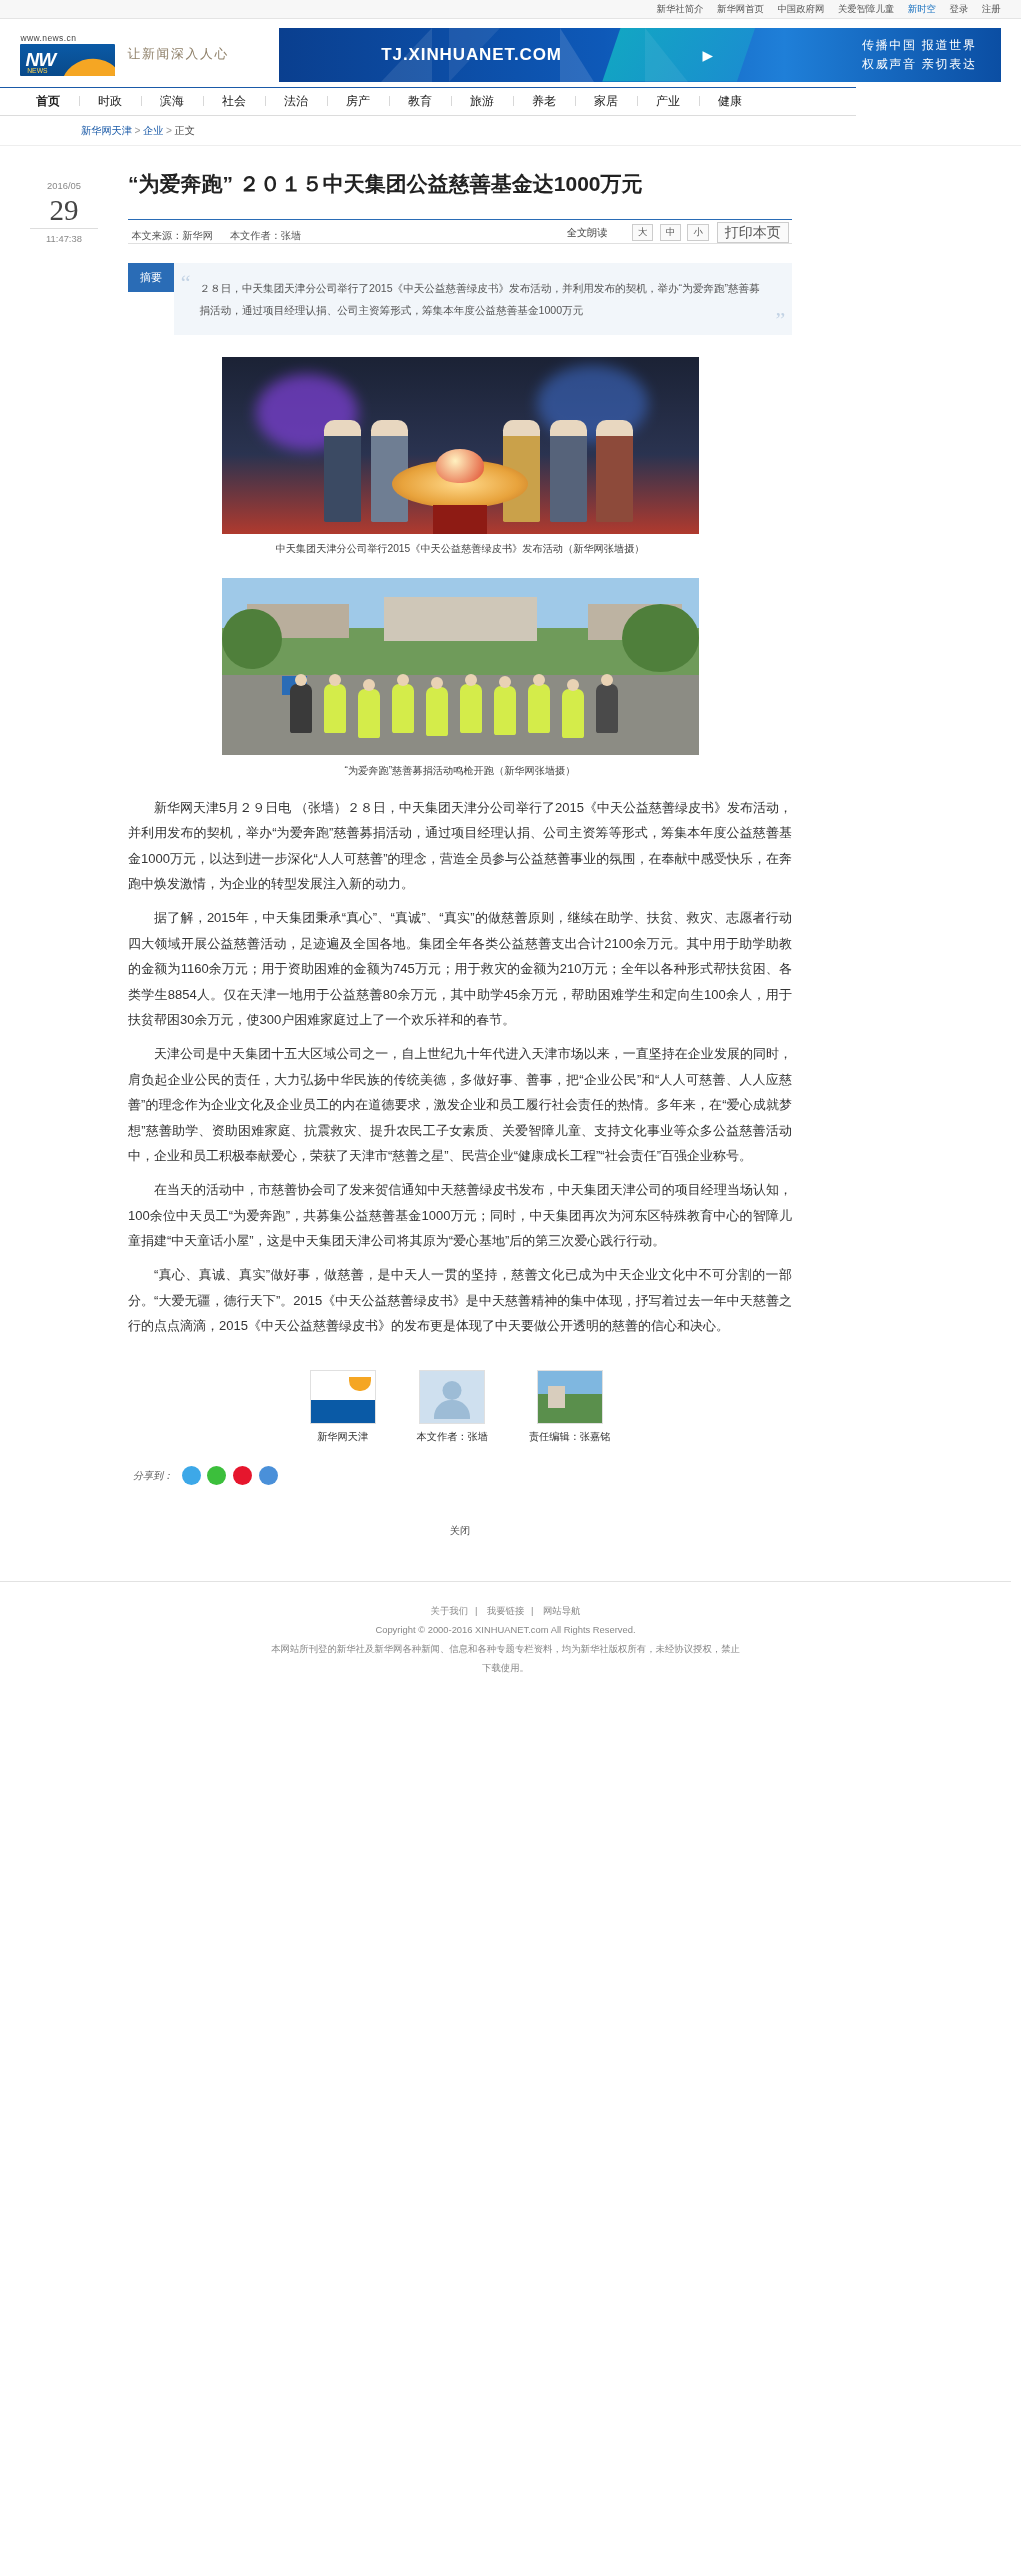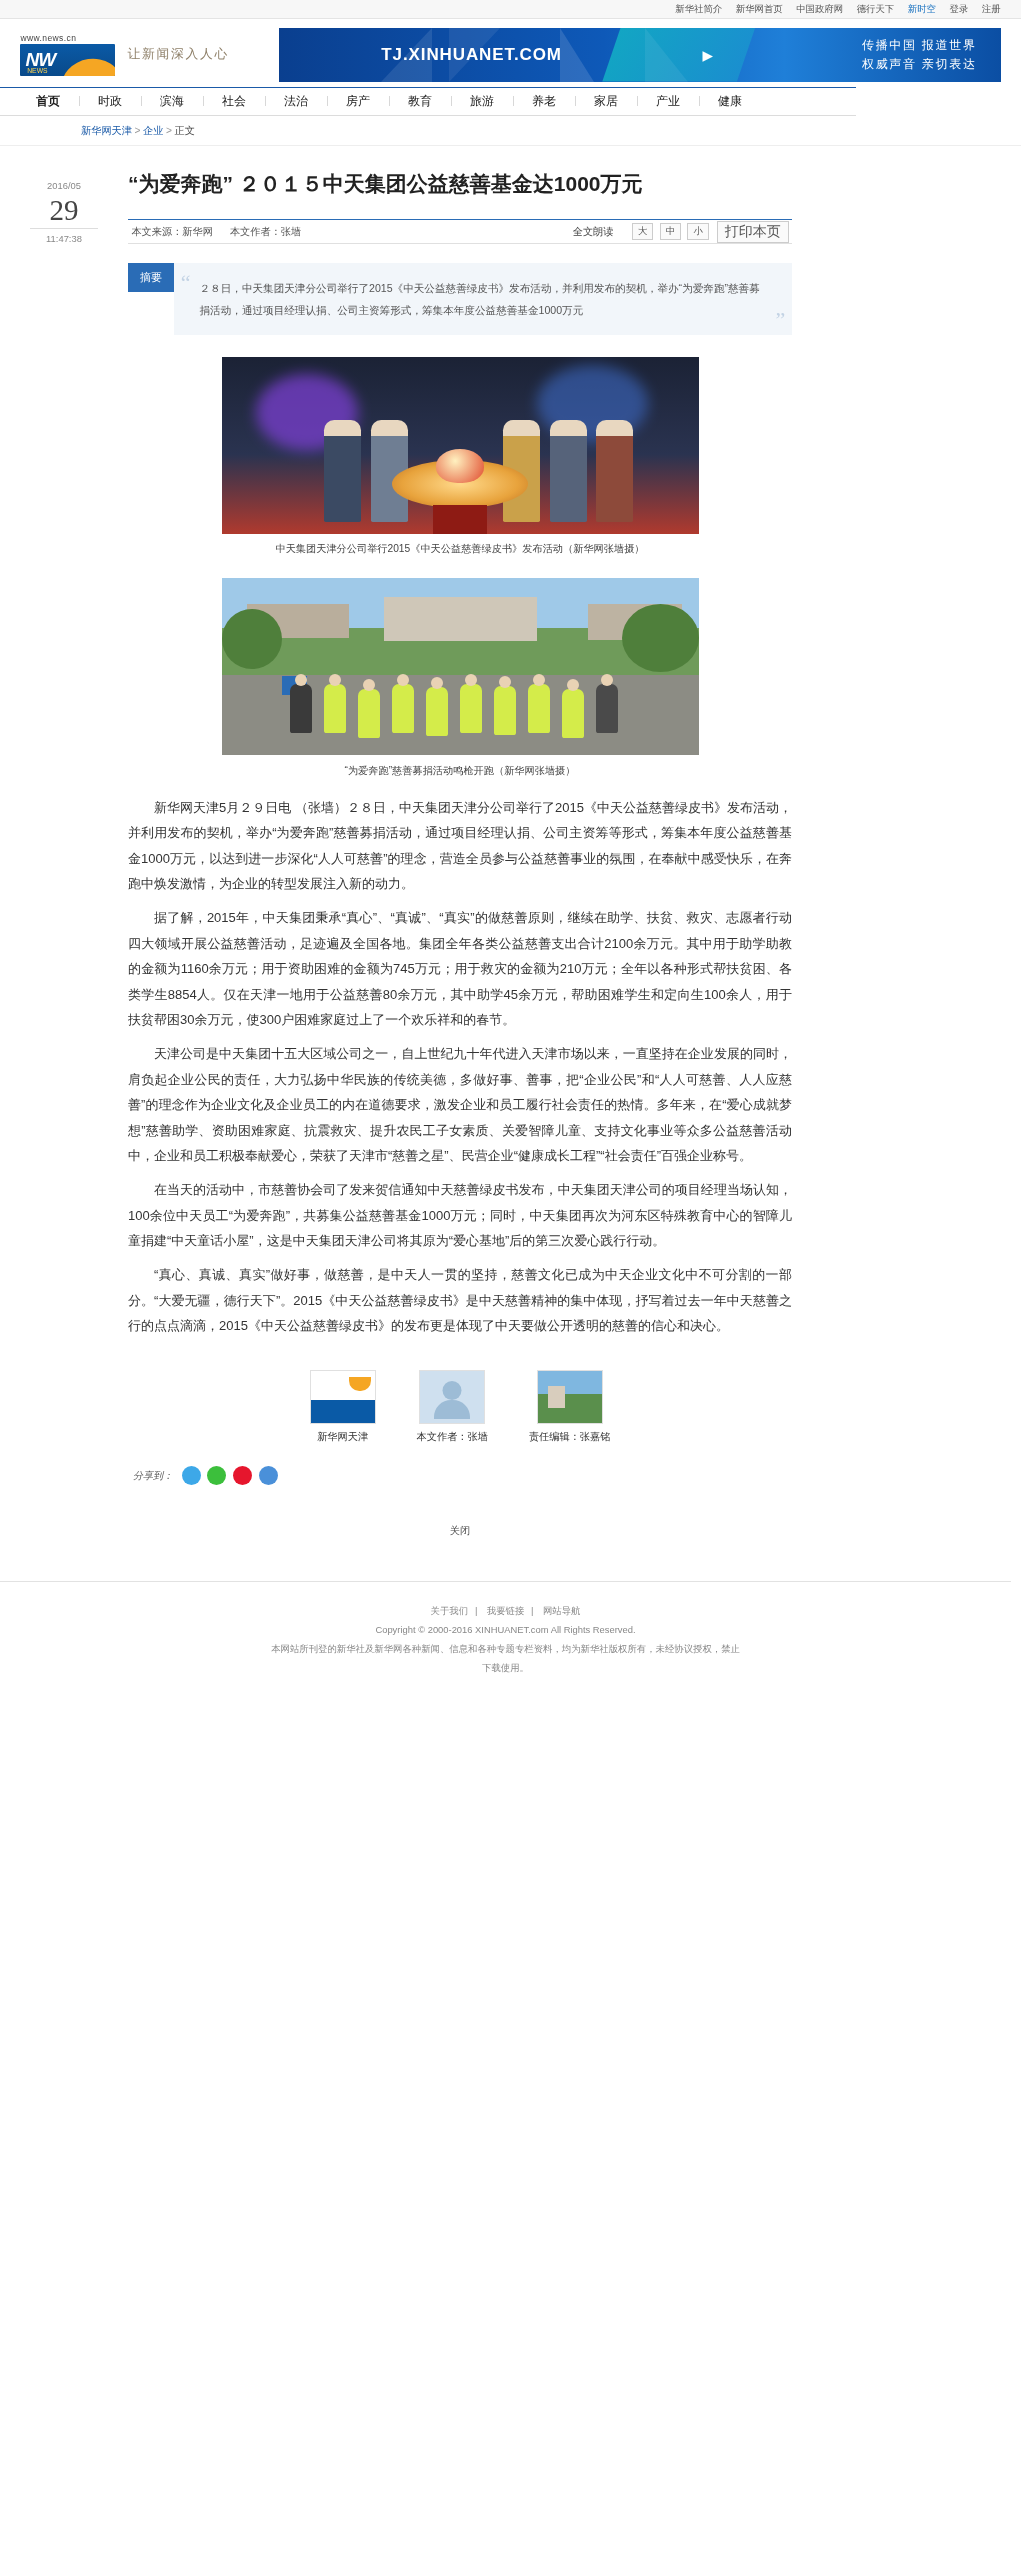--- a/index.html
+++ b/index.html
@@ -162,28 +162,28 @@
     color:#222;
     font-weight:bold;
     margin:0 0 19px 0;
     font-family:"Liberation Sans", sans-serif;
   }
   .meta {
     border-top:1.7px solid #2a6cb6;
     border-bottom:0.9px solid #e0e0e0;
     height:25.5px;
     display:flex;
-    align-items:center;
+    align-items:flex-end;
     font-size:10.2px;
     color:#555;
     padding:0 3.4px;
   }
   .meta .src { margin-right:17px; }
   .meta .tools { margin-left:auto; display:flex; align-items:center; }
-  .meta .tools .read { margin-right:15px; color:#444; }
+  .meta .tools .read { margin-right:21px; color:#444; }
   .meta .fsz span {
     display:inline-block; border:0.9px solid #ccc; padding:0.9px 5.1px; margin-left:3.4px;
     font-size:9.4px; color:#555; background:#fafafa;
   }
   .meta .print { margin-left:8px; border:0.9px solid #ccc; padding:0.9px 6.8px; font-size:14px; background:#fafafa; }
 
   
   .summary {
     margin-top:19px;
     display:flex;
@@ -338,21 +338,21 @@
   .footer a { color:#888; text-decoration:none; }
   .footer .links a { margin:0 6.8px; }
 </style>
 </head>
 <body>
 
 <div class="topbar">
   <a href="#">新华社简介</a>
   <a href="#">新华网首页</a>
   <a href="#">中国政府网</a>
-  <a href="#">德行天下</a>
+  <a href="#">关爱智障儿童</a>
   <a href="#" class="hl">新时空</a>
   <a href="#">登录</a>
   <a href="#">注册</a>
 </div>
 
 <div class="header">
   <div class="logo-block">
     <div class="logo-url">www.news.cn</div>
     <div class="logo-main">
       <div class="nw">NW</div>

